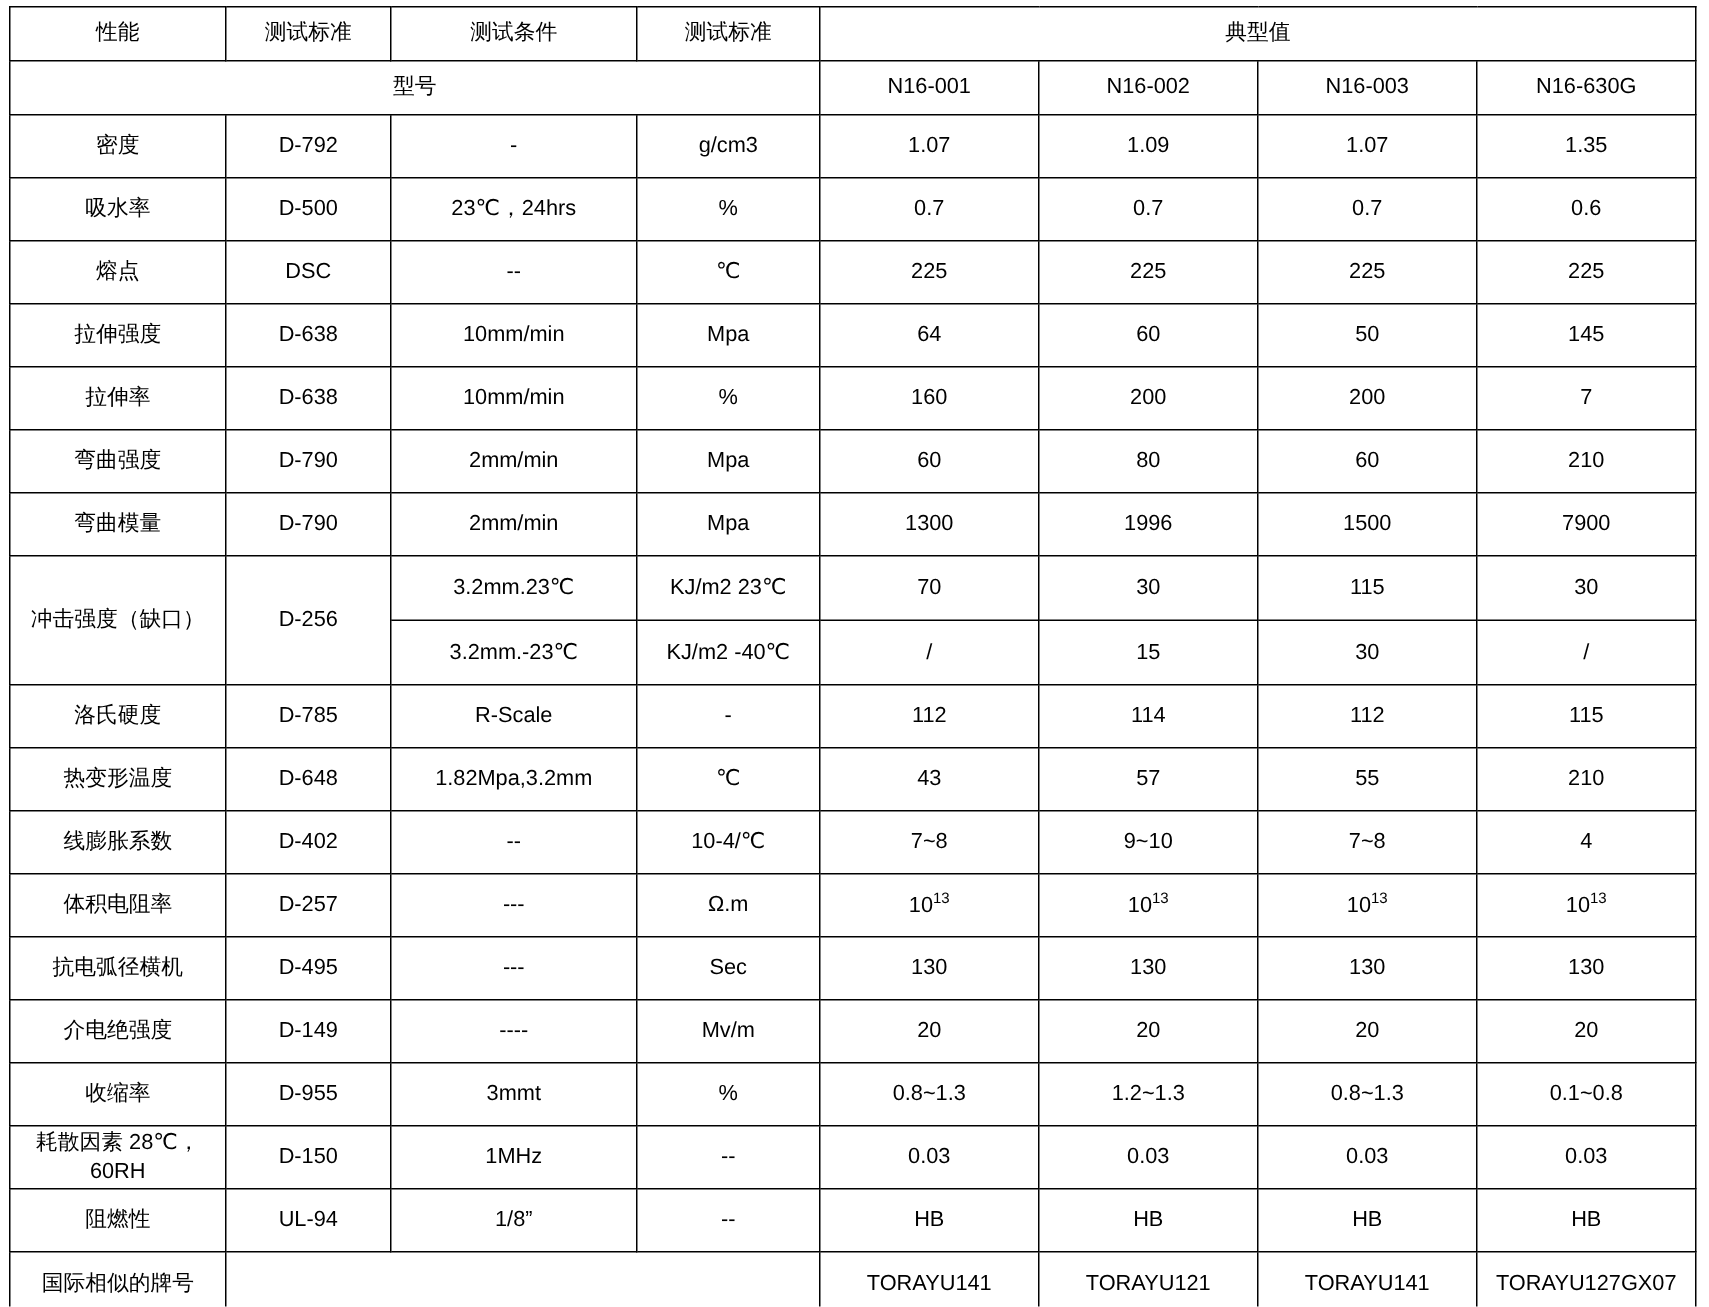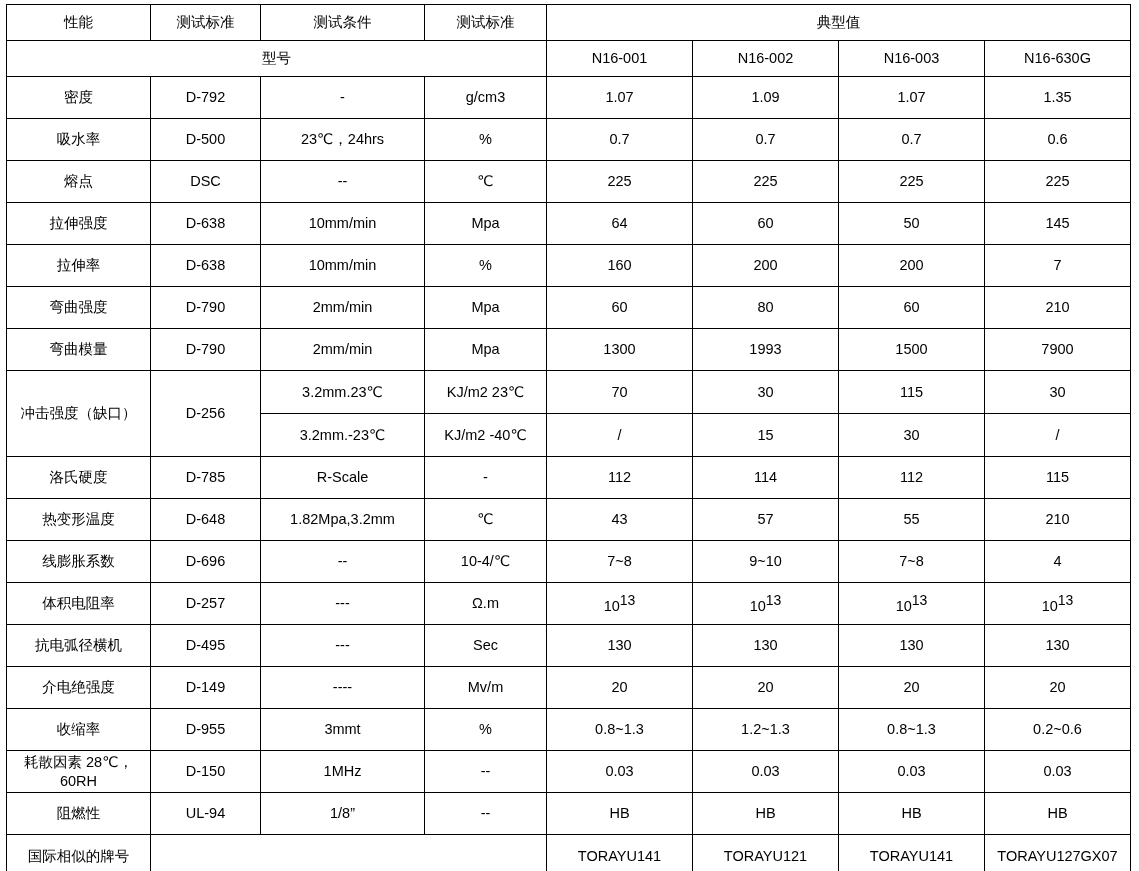--- a/index.html
+++ b/index.html
@@ -32,21 +32,21 @@
   .col-cond { width: 164px; }
   .col-unit { width: 122px; }
   .col-val  { width: 146px; }
 
   .row-h    { height: 36px; margin-left: 32px; }
   .row-model{ height: 36px; }
   .row-std  { height: 42px; }
   .row-tall { height: 43px; }
 
   .sup {
-    font-size: 14px;
+    font-size: 10px;
     vertical-align: super;
   }
   .two-line {
     line-height: 1.2;
   }
 </style>
 </head>
 <body>
 
 <table id="spec-table">
@@ -143,21 +143,21 @@
       <td>60</td>
       <td>210</td>
     </tr>
 
     <tr class="row-std">
       <td>弯曲模量</td>
       <td>D-790</td>
       <td>2mm/min</td>
       <td>Mpa</td>
       <td>1300</td>
-      <td>1993</td>
+      <td>1996</td>
       <td>1500</td>
       <td>7900</td>
     </tr>
 
     <tr class="row-tall">
       <td rowspan="2" class="two-line">冲击强度（缺口）</td>
       <td rowspan="2">D-256</td>
       <td>3.2mm.23℃</td>
       <td>KJ/m2 23℃</td>
       <td>70</td>
@@ -192,21 +192,21 @@
       <td>1.82Mpa,3.2mm</td>
       <td>℃</td>
       <td>43</td>
       <td>57</td>
       <td>55</td>
       <td>210</td>
     </tr>
 
     <tr class="row-std">
       <td>线膨胀系数</td>
-      <td>D-696</td>
+      <td>D-402</td>
       <td>--</td>
       <td>10-4/℃</td>
       <td>7~8</td>
       <td>9~10</td>
       <td>7~8</td>
       <td>4</td>
     </tr>
 
     <tr class="row-std">
       <td>体积电阻率</td>
@@ -242,21 +242,21 @@
     </tr>
 
     <tr class="row-std">
       <td>收缩率</td>
       <td>D-955</td>
       <td>3mmt</td>
       <td>%</td>
       <td>0.8~1.3</td>
       <td>1.2~1.3</td>
       <td>0.8~1.3</td>
-      <td>0.2~0.6</td>
+      <td>0.1~0.8</td>
     </tr>
 
     <tr class="row-std">
       <td class="two-line">耗散因素 28℃，60RH</td>
       <td>D-150</td>
       <td>1MHz</td>
       <td>--</td>
       <td>0.03</td>
       <td>0.03</td>
       <td>0.03</td>

